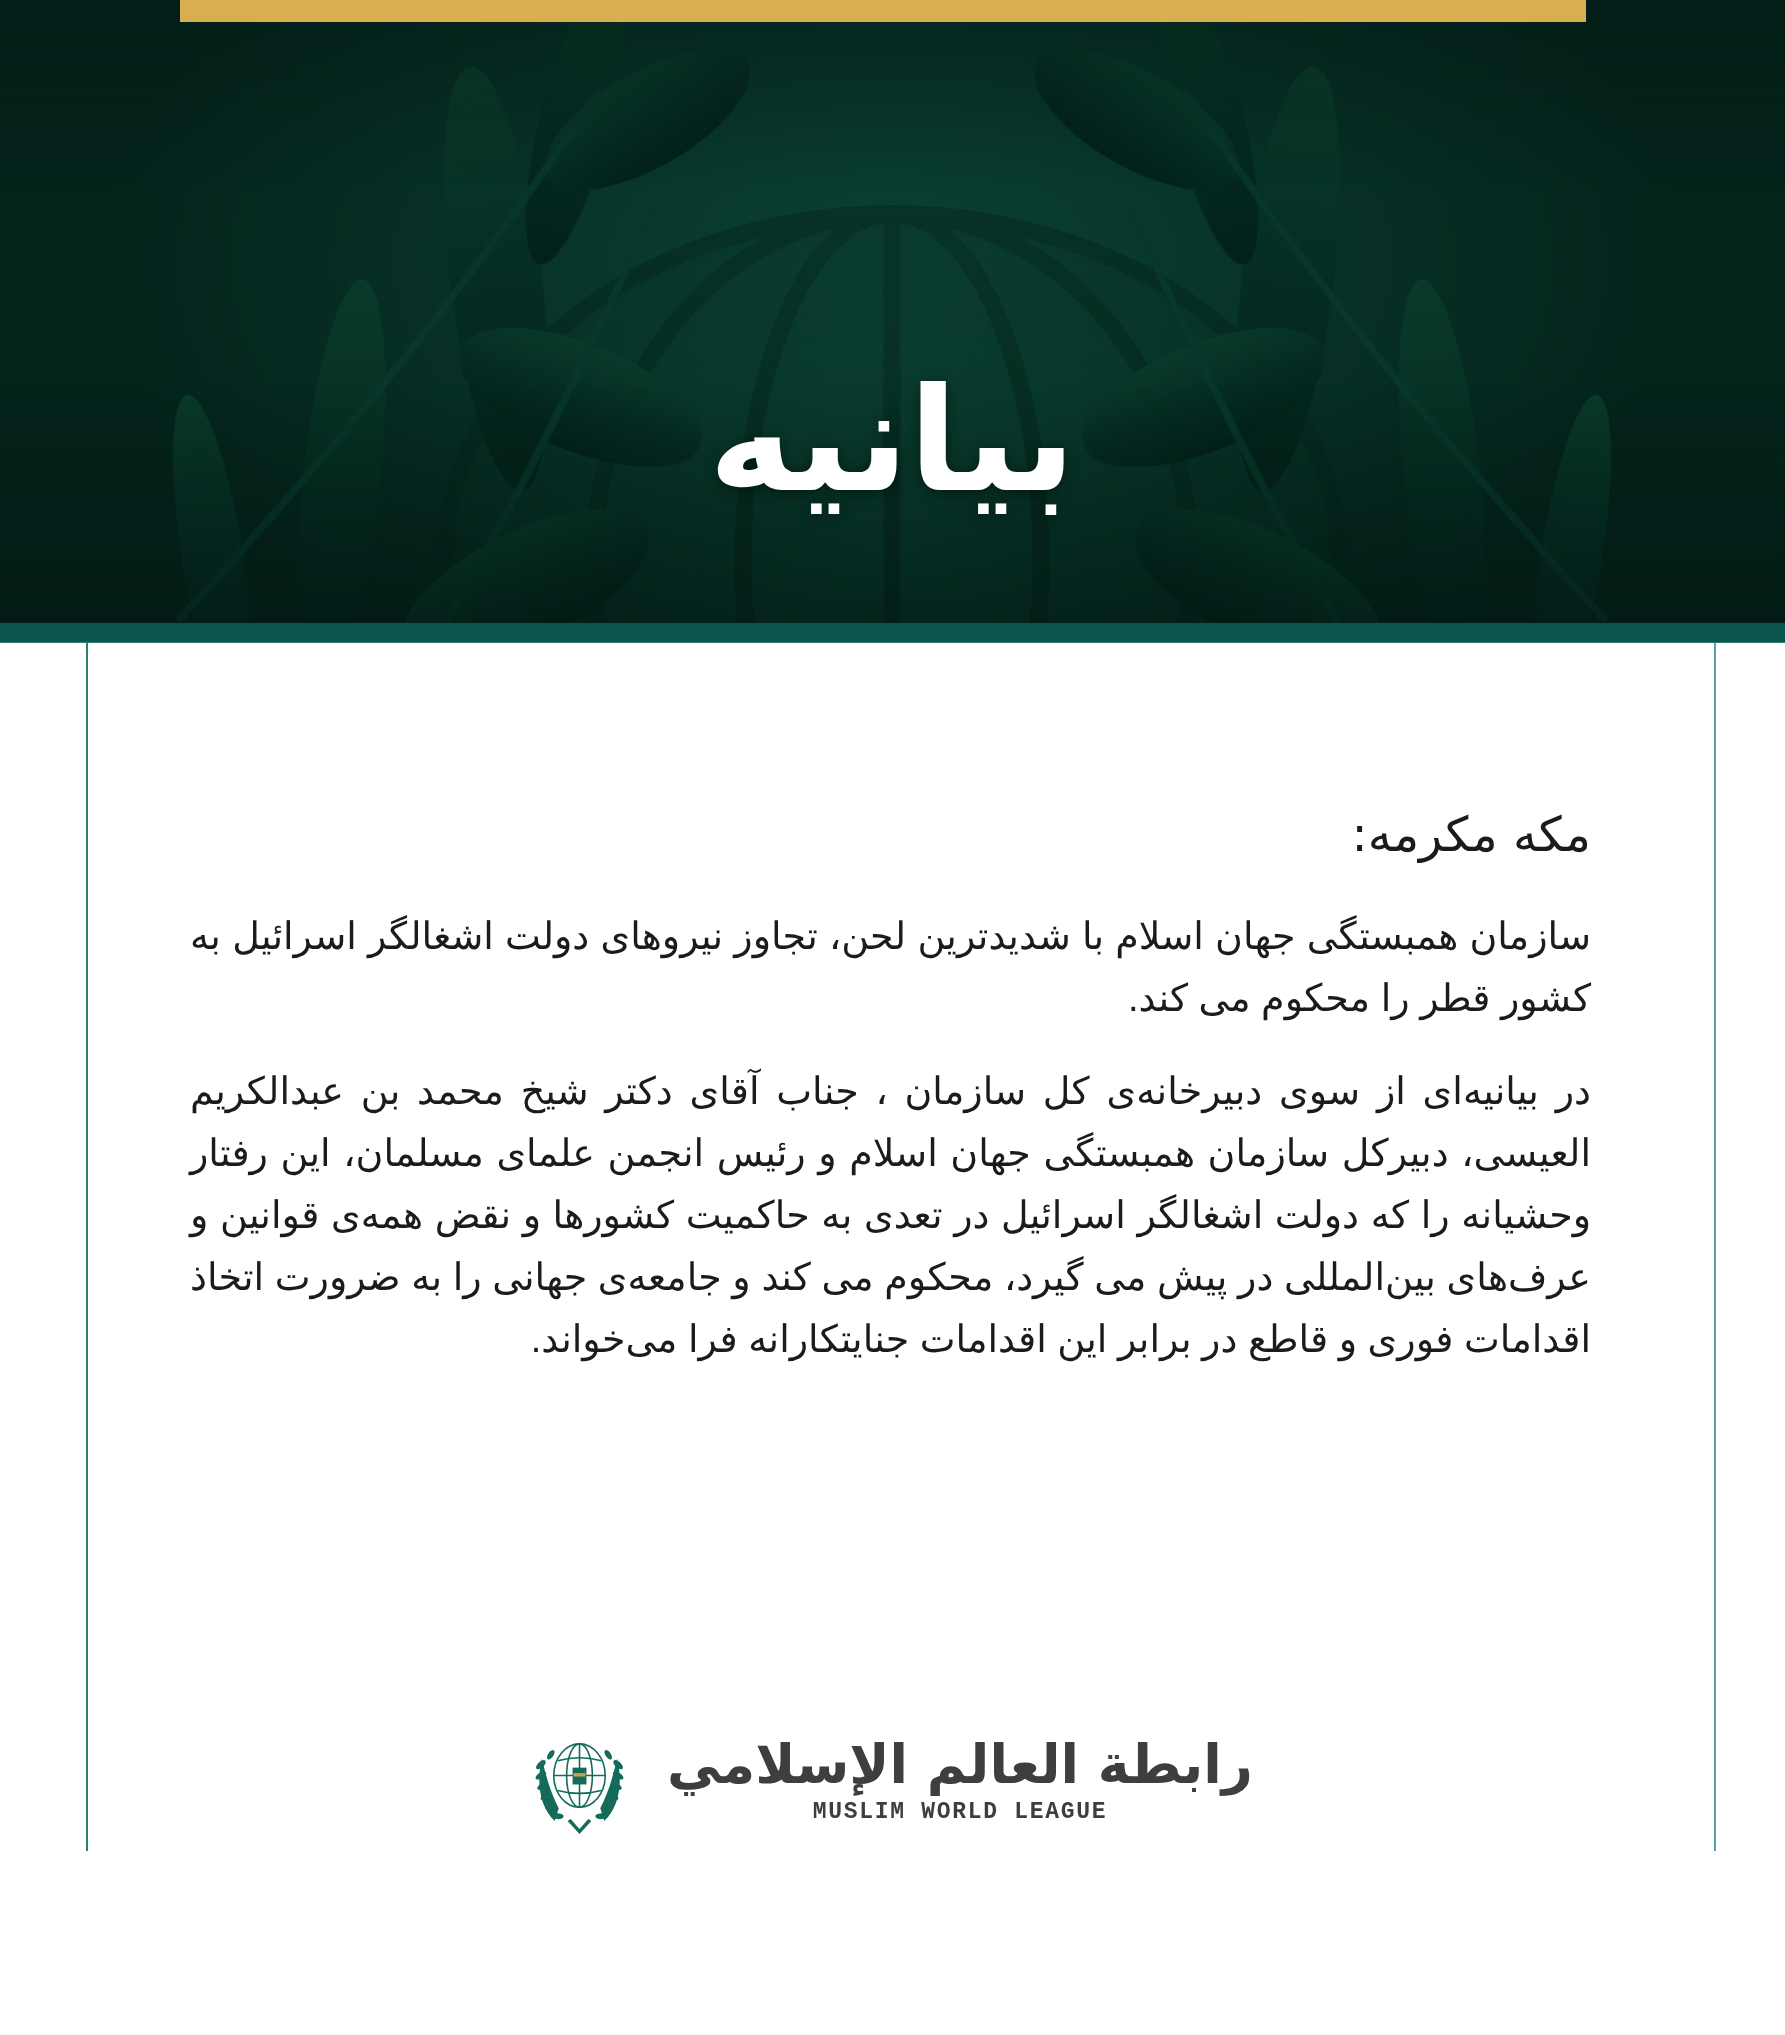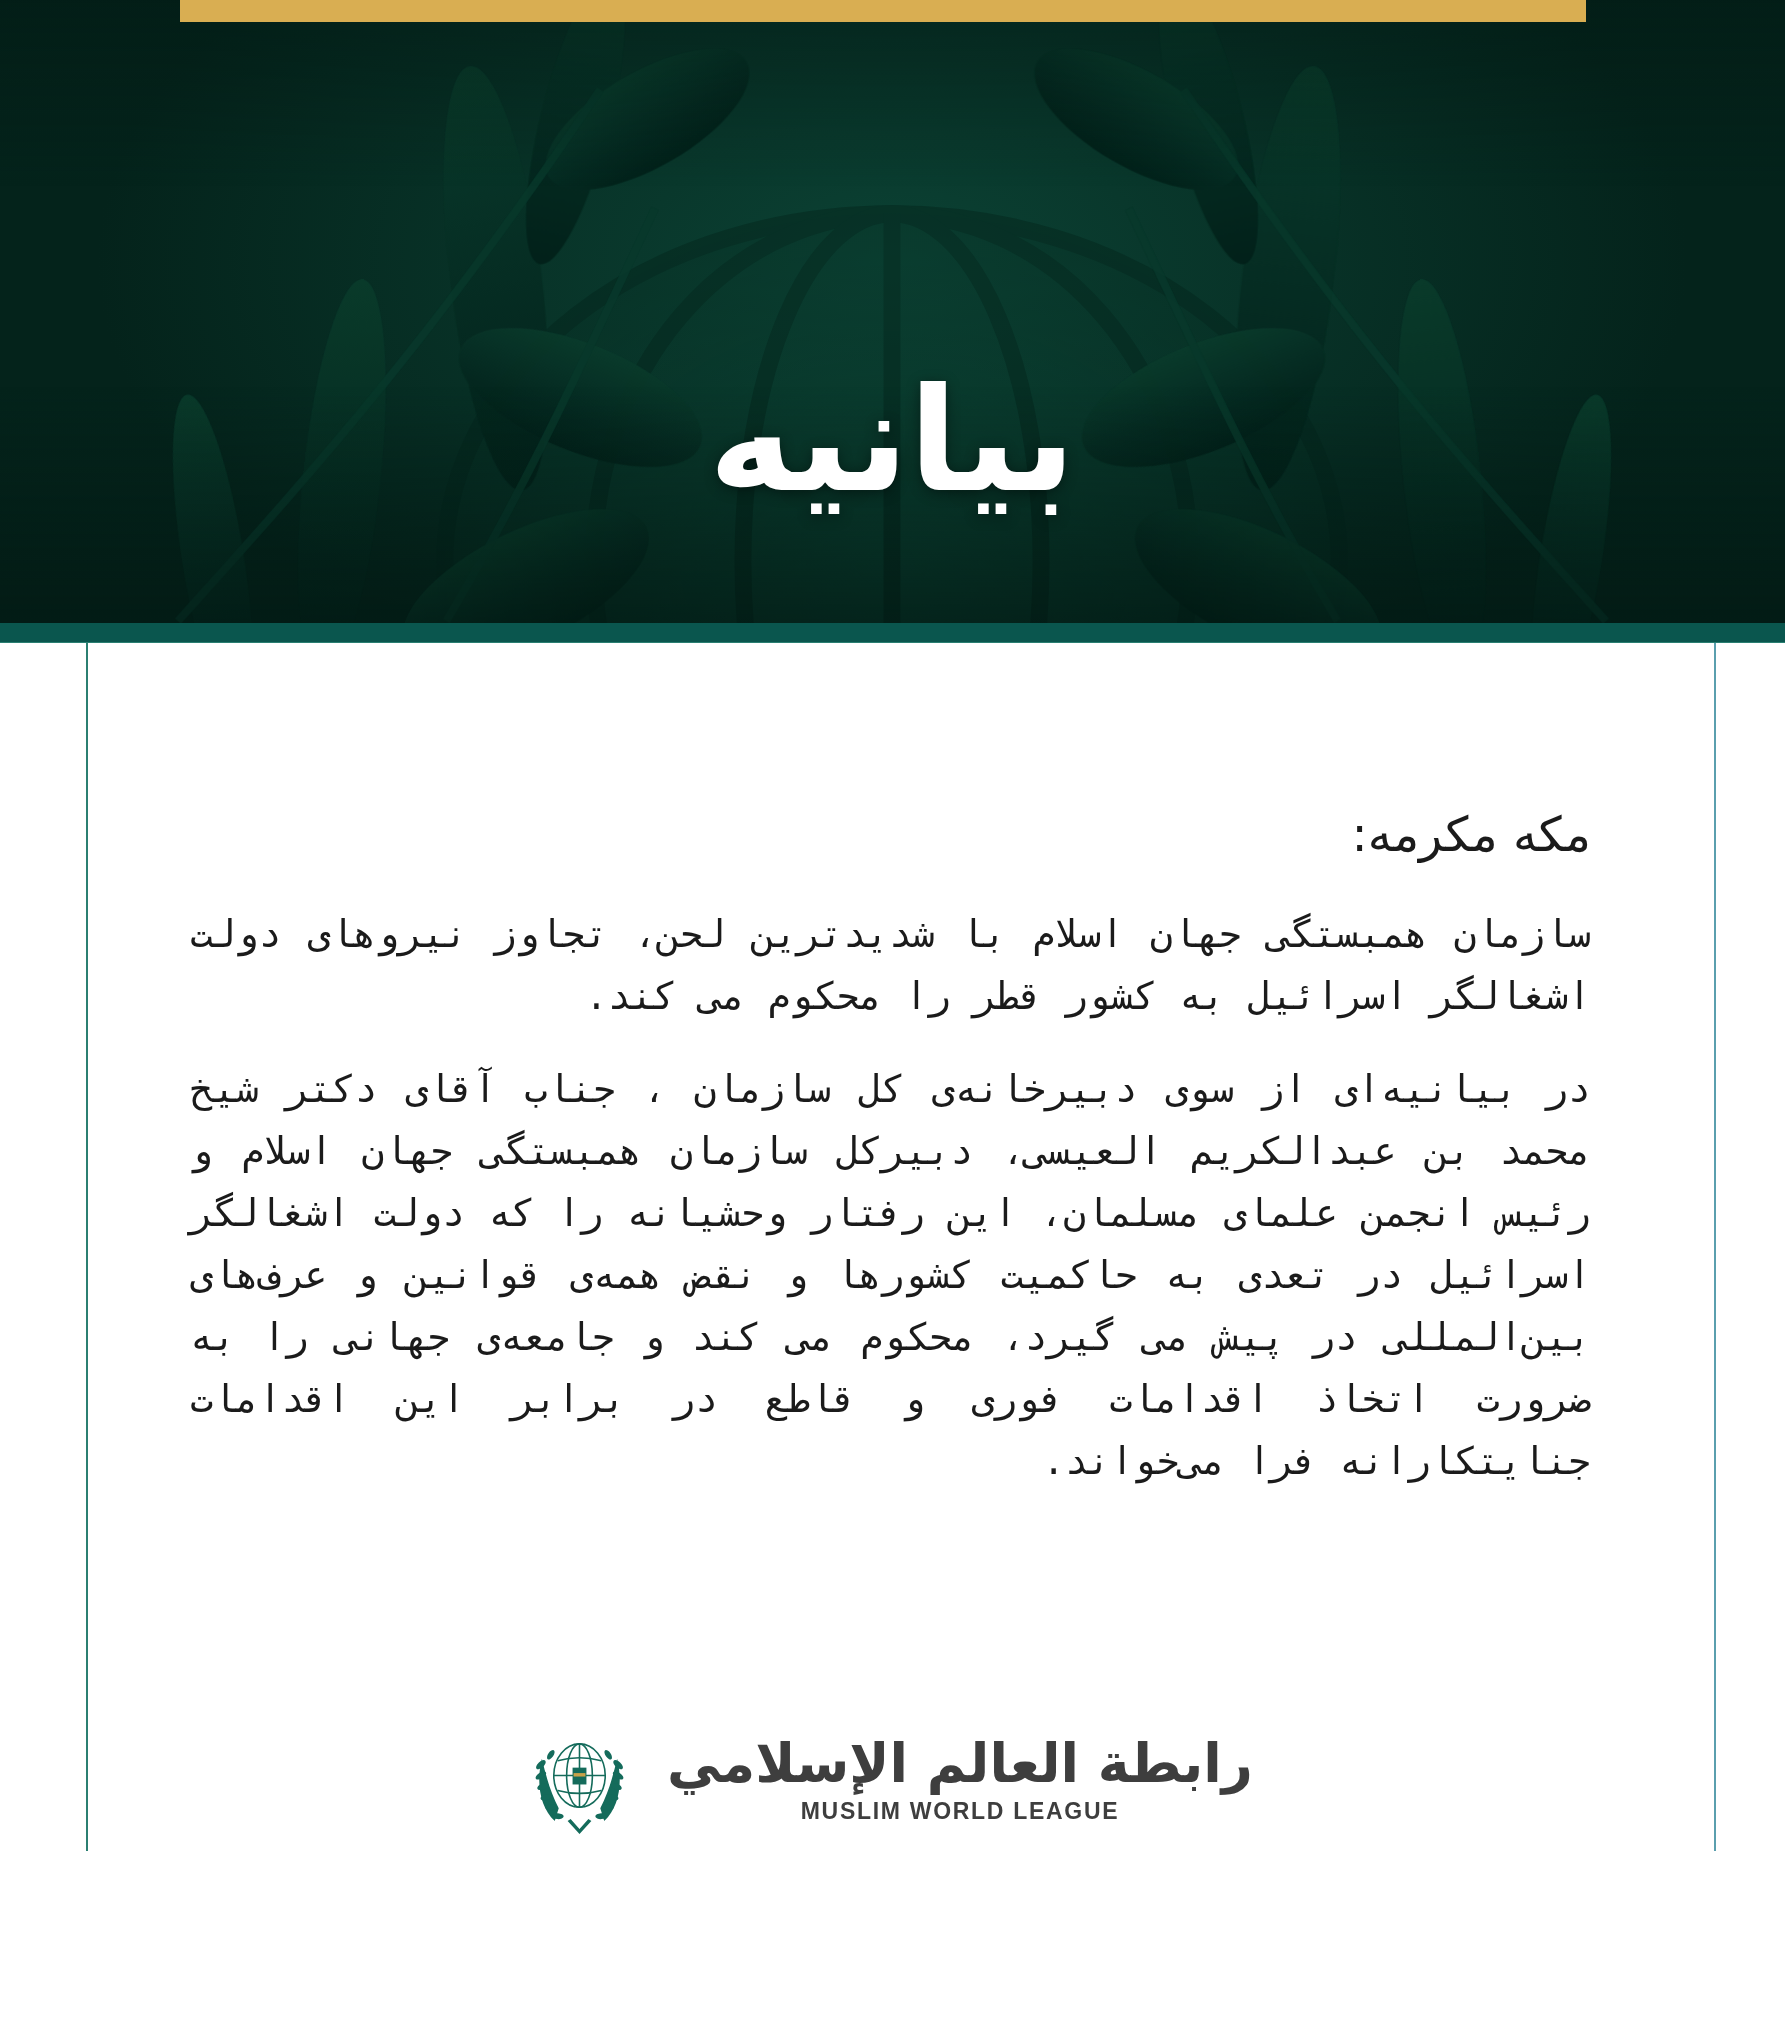--- a/index.html
+++ b/index.html
@@ -136,21 +136,21 @@
 
   .para {
     margin: 0;
     padding-top: 30px;
     text-align: justify;
     text-align-last: right;
     color: #1b1b1b;
     font-size: 38px;
     line-height: 1.63;
     font-weight: 500;
-    font-family: Liberation Mono, monospace;
+    font-family: Liberation Sans, sans-serif;
   }
   .para.first { padding-top: 42px; }
   .para.second { padding-top: 31px; }
 
   
   .logo-block {
     position: absolute;
     left: 0;
     top: 1724px;
     width: 1786px;
@@ -171,21 +171,21 @@
     white-space: nowrap;
     font-family: "DejaVu Sans", "Liberation Sans", sans-serif;
   }
   .logo-latin {
     font-size: 23px;
     letter-spacing: 1.7px;
     color: #3e3e3e;
     font-weight: 700;
     white-space: nowrap;
     direction: ltr;
-    font-family: Liberation Sans, sans-serif;
+    font-family: Liberation Mono, monospace;
   }
 </style>
 </head>
 <body>
 
 <div id="page">
 
   <div class="header">
 
     <svg class="header-deco" viewBox="0 0 3594 1253" preserveAspectRatio="none">

